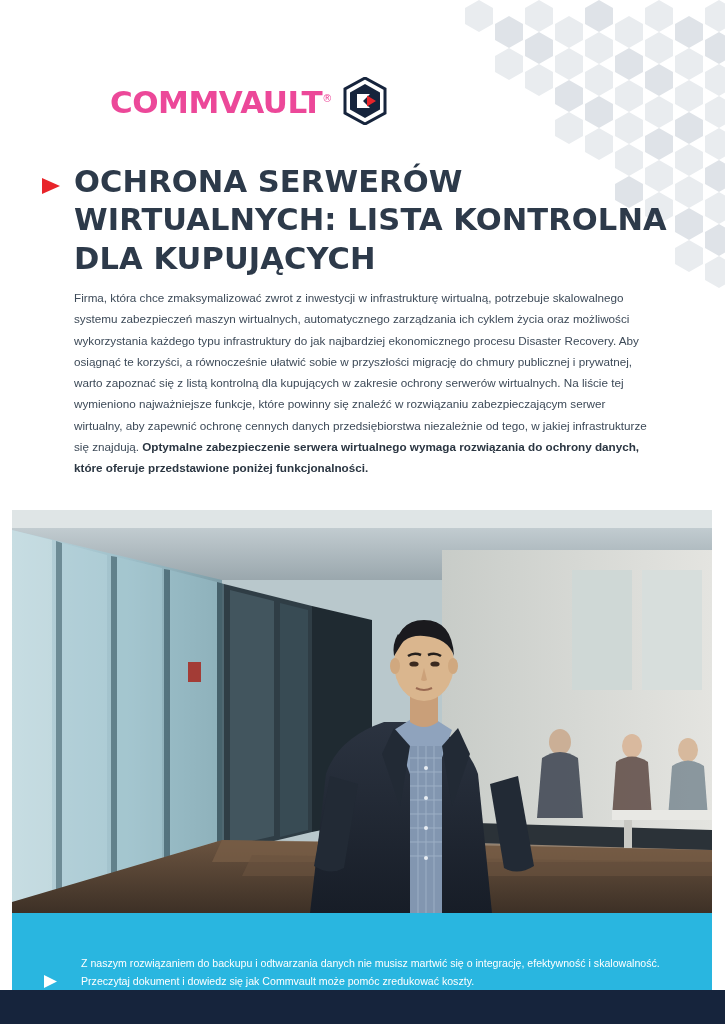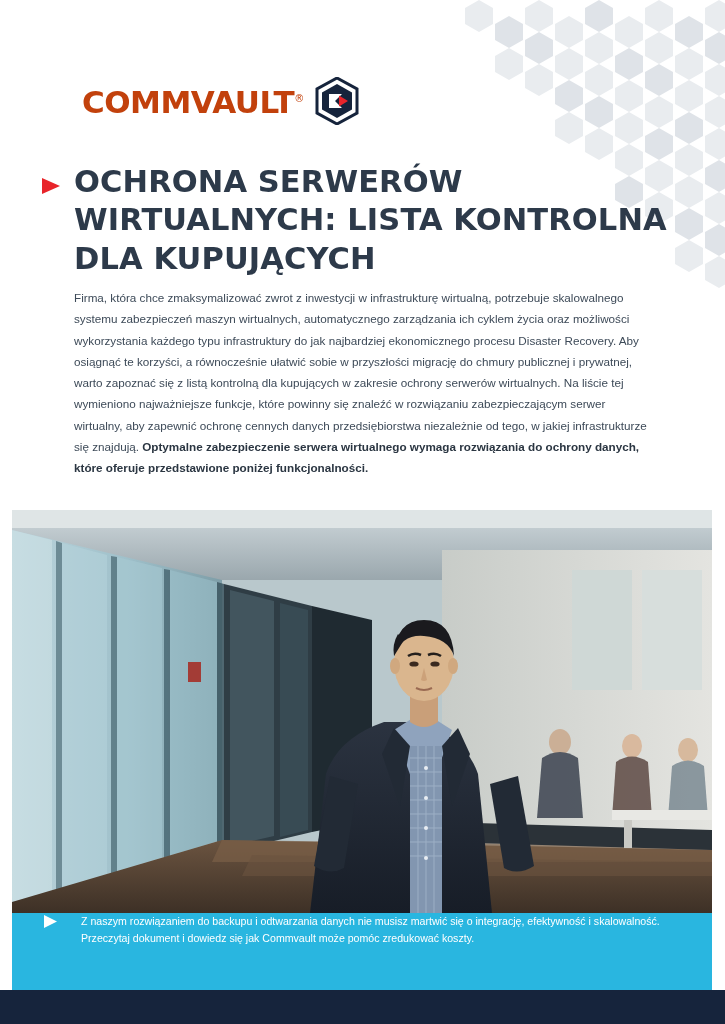--- a/index.html
+++ b/index.html
@@ -35,23 +35,24 @@
     left: 82px;
     top: 78px;
     display: flex;
     align-items: center;
   }
   .logo-word {
     font-family: "DejaVu Sans", sans-serif;
     font-weight: bold;
     font-size: 31px;
     letter-spacing: -0.5px;
-    color: #c2410c;
+    color: #ec4899;
     line-height: 1;
     white-space: nowrap;
+    margin-left: 28px;
   }
   .logo-reg {
     font-size: 10px;
     vertical-align: super;
     font-weight: normal;
   }
   .logo-mark {
     margin-left: 11px;
     width: 44px;
     height: 48px;
@@ -111,21 +112,21 @@
 
   
   .callout {
     position: absolute;
     left: 12px;
     top: 913px;
     width: 700px;
     height: 77px;
     background: #29b6e0;
     display: flex;
-    align-items: flex-start;
+    align-items: flex-end;
     padding: 0 34px 0 30px;
   }
   .callout-arrow {
     width: 17px;
     height: 17px;
     flex: 0 0 auto;
     margin-right: 22px;
   }
   .callout-text {
     color: #ffffff;

